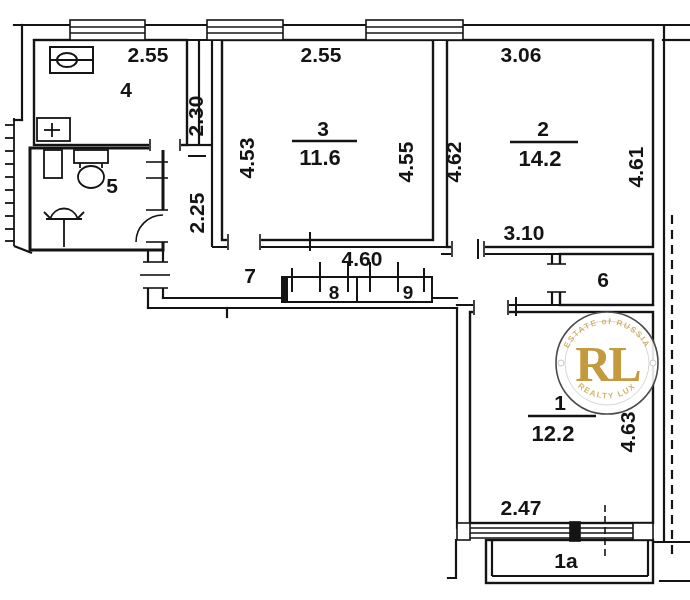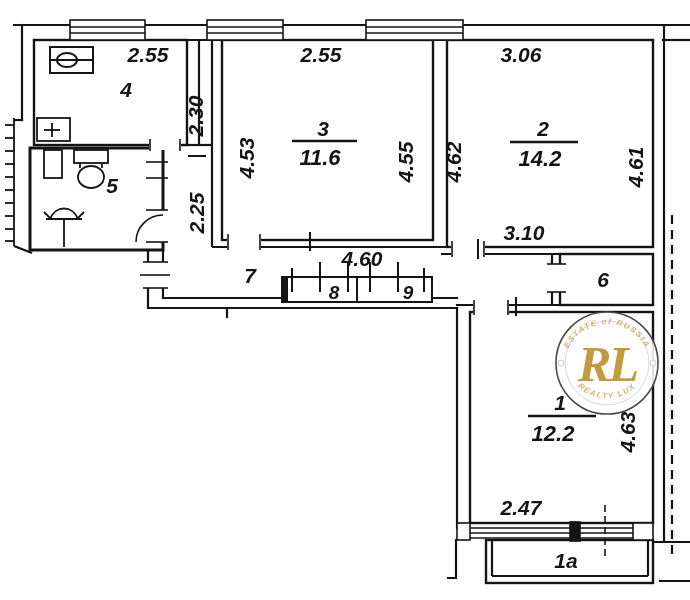--- a/index.html
+++ b/index.html
@@ -1,16 +1,16 @@
 <!DOCTYPE html>
 <html><head>
 <meta charset="utf-8">
 <style>
   html,body{margin:0;padding:0;background:#ffffff;}
-  .plan-wrap{width:690px;height:600px;position:relative;background:#fff;overflow:hidden;font-style:italic;}
+  .plan-wrap{width:690px;height:600px;position:relative;background:#fff;overflow:hidden;}
   svg{display:block;}
   text{font-family:"Liberation Sans",sans-serif;font-weight:bold;fill:#141414;}
   .dim{font-size:21px;}
   .num{font-size:21px;}
   .area{font-size:22px;}
   .small-num{font-size:19px;}
   .wm-arc{font-size:8px;font-weight:bold;letter-spacing:1.5px;fill:#c9a348;opacity:.8;}
   .wm-letters{font-family:"Liberation Serif",serif;font-size:50px;font-weight:bold;fill:#c49a3f;letter-spacing:-3px;}
 </style>
 </head>

